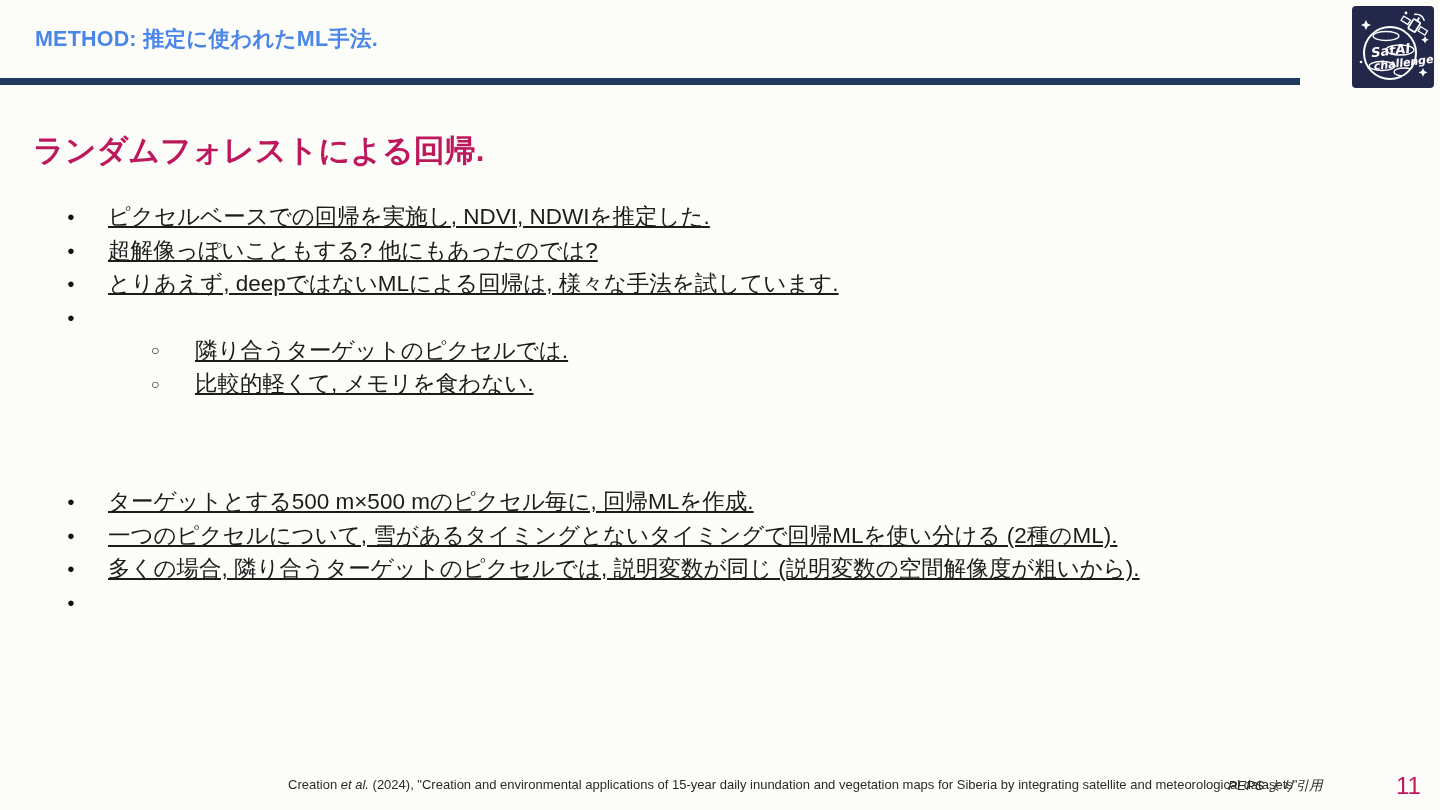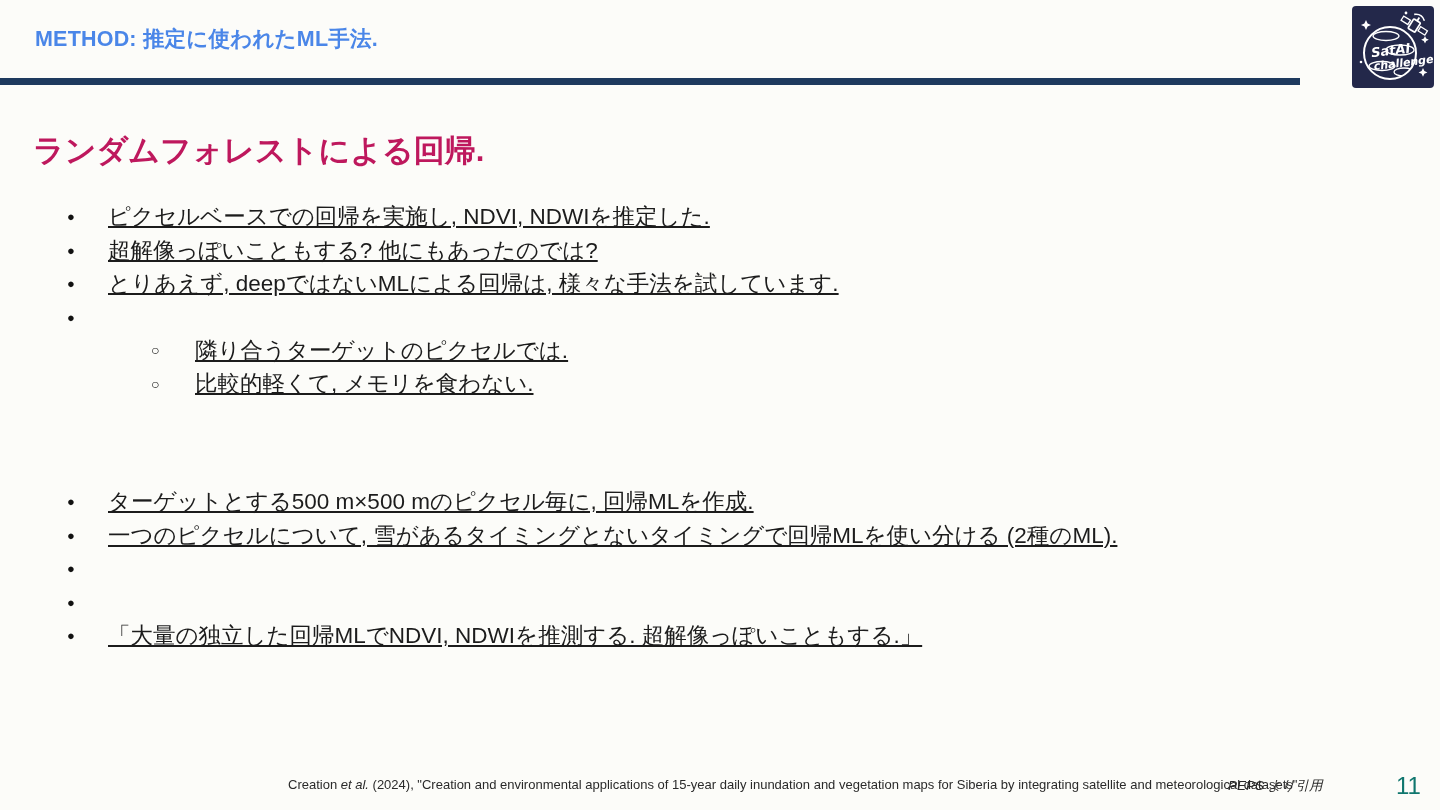--- a/index.html
+++ b/index.html
@@ -46,21 +46,21 @@
     position:absolute;left:288px;top:777px;
     font-size:13px;color:#2a2a2a;white-space:nowrap;
   }
   .citation .it{font-style:italic;}
   .source-note{
     position:absolute;left:1228px;top:777px;
     font-size:13.5px;font-style:italic;color:#2a2a2a;white-space:nowrap;
   }
   .page-number{
     position:absolute;left:1396px;top:772px;
-    font-size:24px;color:#0f766e;
+    font-size:24px;color:#be185d;
   }
 </style>
 </head>
 <body>
 
 <div class="slide">
 
   <div class="header-title">METHOD: 推定に使われたML手法.</div>
   <div class="header-rule"></div>
 
@@ -137,27 +137,24 @@
     <div class="row l1">
       <span class="marker"></span>
       <span class="txt">ターゲットとする500 m×500 mのピクセル毎に, 回帰MLを作成.</span>
     </div>
     <div class="row l1">
       <span class="marker"></span>
       <span class="txt">一つのピクセルについて, 雪があるタイミングとないタイミングで回帰MLを使い分ける (2種のML).</span>
     </div>
     <div class="row l1">
       <span class="marker"></span>
+      <span class="txt">多くの場合, 隣り合うターゲットのピクセルでは, 説明変数が同じ (説明変数の空間解像度が粗いから).</span>
     </div>
     <div class="row l1">
       <span class="marker"></span>
-    </div>
-    <div class="row l1">
-      <span class="marker"></span>
-      <span class="txt">「大量の独立した回帰MLでNDVI, NDWIを推測する. 超解像っぽいこともする.」</span>
     </div>
   </div>
 
   <div class="citation">
     <span>Creation </span><span class="it">et al.</span><span> (2024), "Creation and environmental applications of 15-year daily inundation and vegetation maps for Siberia by integrating satellite and meteorological datasets"</span>
   </div>
   <div class="source-note">PEPS より引用</div>
   <div class="page-number">11</div>
 
 </div>

